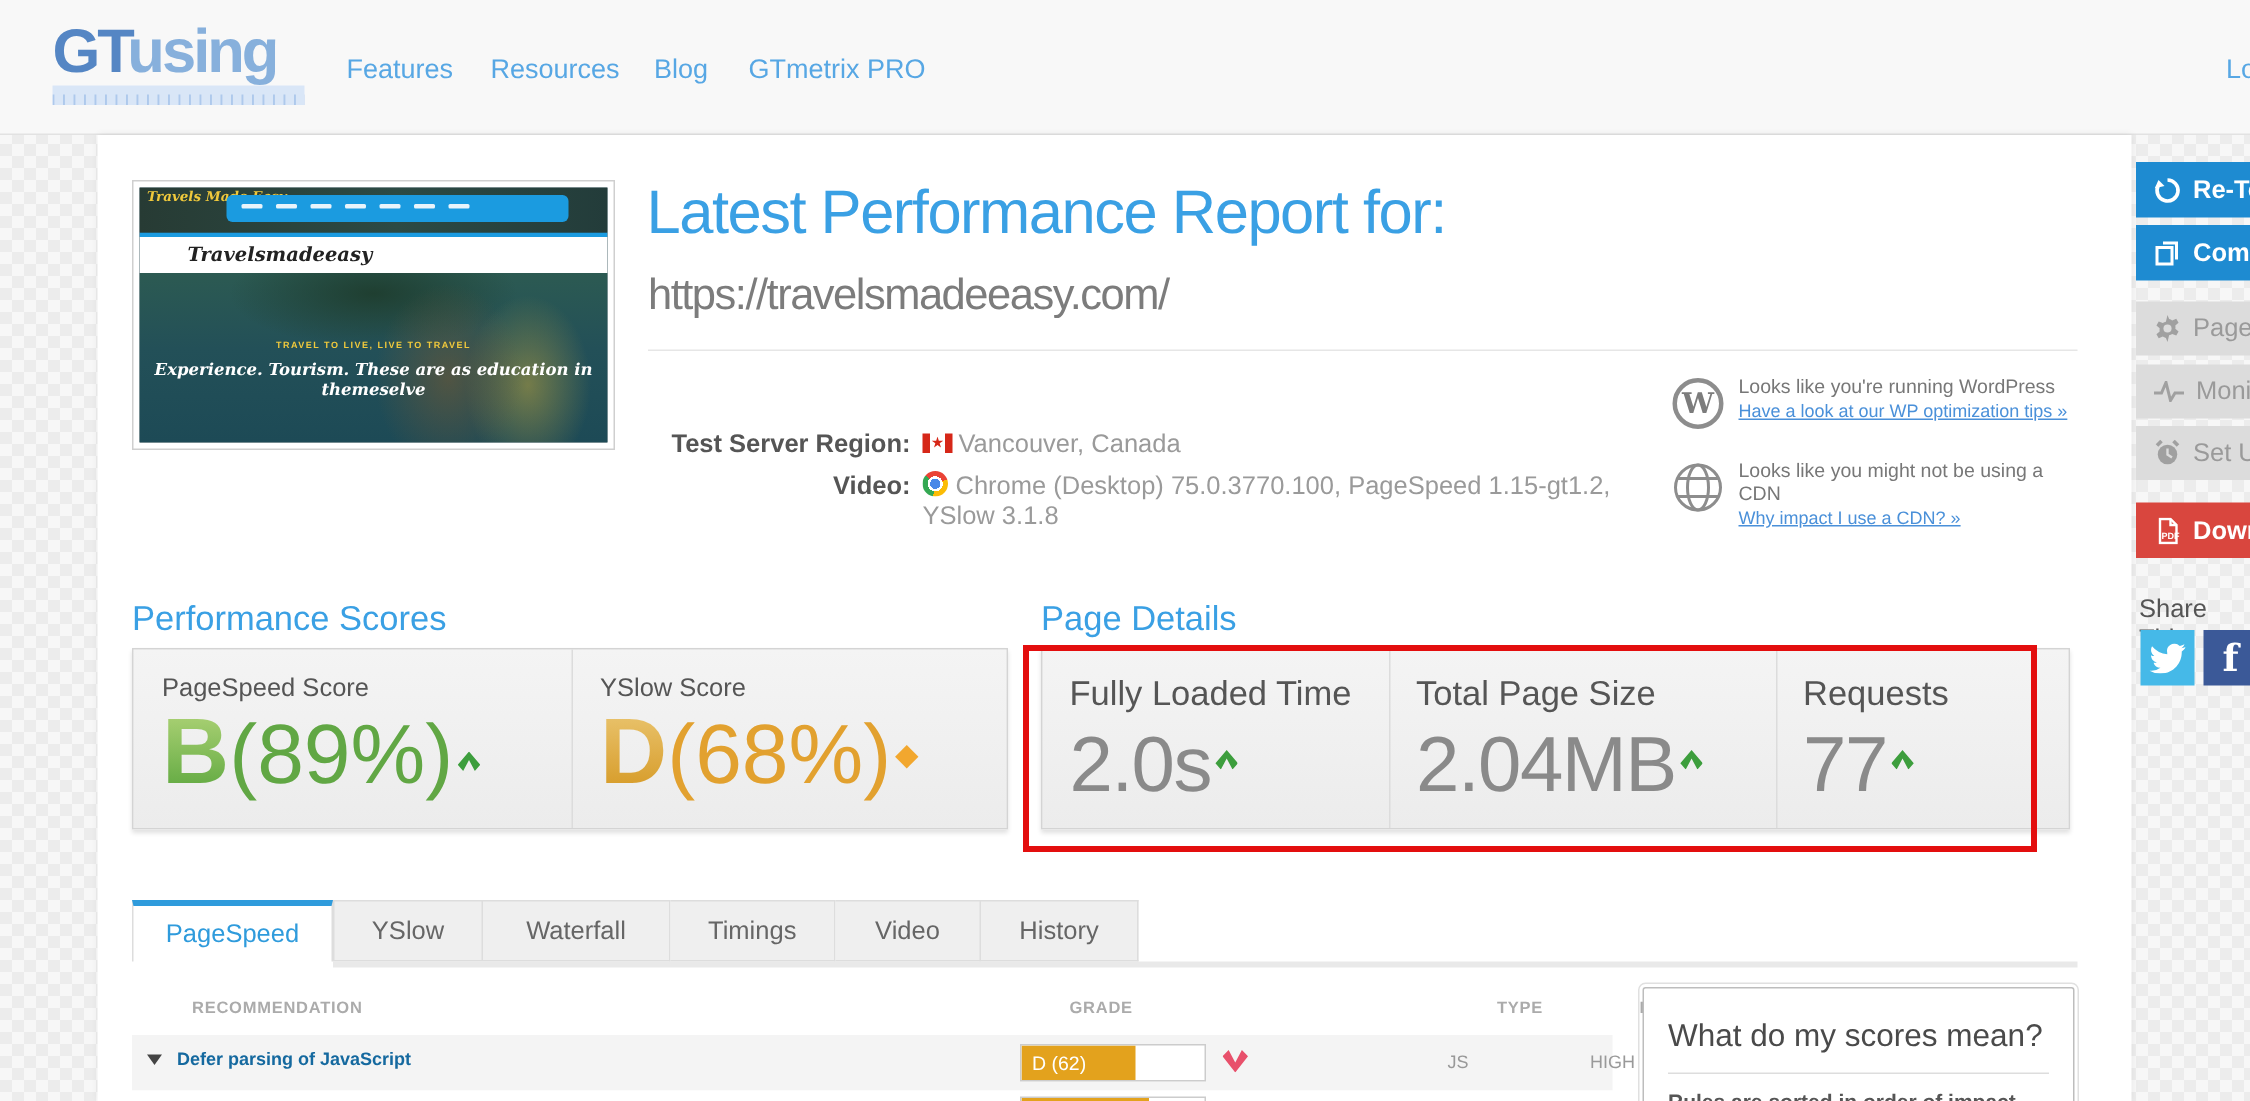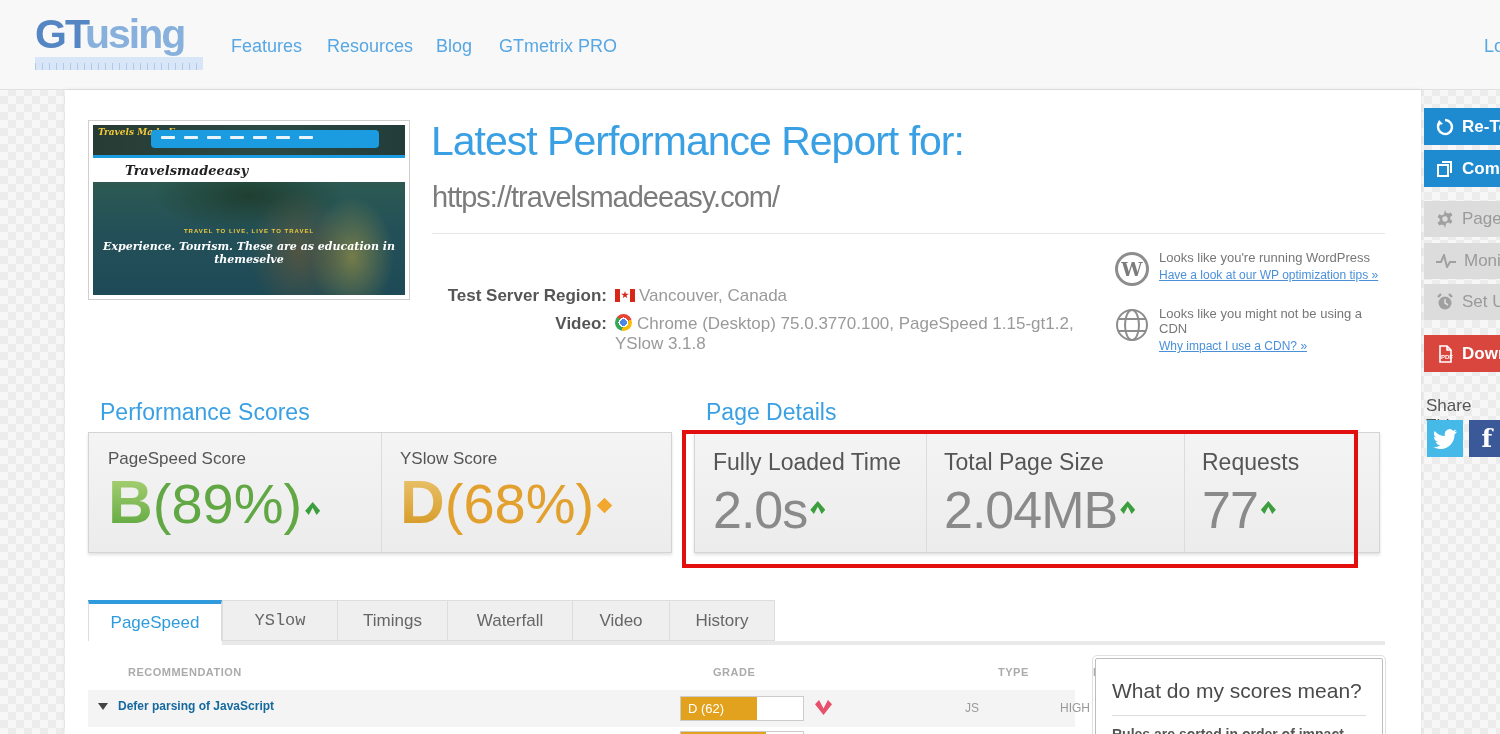--- a/index.html
+++ b/index.html
@@ -71,21 +71,21 @@
      display:flex; align-items:center; gap:8px; padding-left:12px; cursor:pointer; }
   .rb-blue { background:#1e8bd1; } .rb-gray { background:#dcdcdc; color:#9a9a9a; font-weight:normal; height:36px; }
   .rb-red { background:#d9463e; }
   .rb1 { top:108px; } .rb2 { top:150px; } .rb3 { top:201px; } .rb4 { top:243px; } .rb5 { top:284px; } .rb6 { top:335px; }
   .rail-btn svg { flex:none; }
   .share-label { position:absolute; left:1426px; top:396px; font-size:17px; color:#555; }
   .share-btn { position:absolute; top:420px; width:36px; height:37px; cursor:pointer; display:flex; align-items:center; justify-content:center; }
   .share-tw { left:1427px; background:#45b9e8; }
   .share-fb { left:1469px; background:#3b5998; color:#fff; font-family:"DejaVu Serif",serif; font-weight:bold; font-size:25px; }
   
-  .sec-head { position:absolute; font-size:23px; color:#3aa0e4;margin-left:12px; }
+  .sec-head { position:absolute; font-size:23px; color:#3aa0e4; }
   .sh-scores { left:88px; top:399px; } .sh-details { left:694px; top:399px; }
   
   .card { position:absolute; top:432px; height:121px; background:linear-gradient(#f4f4f4,#ececec); border:1px solid #d4d4d4; box-shadow:0 2px 3px rgba(0,0,0,.12); }
   .card-scores { left:88px; width:584px; }
   .card-details { left:694px; width:686px; }
   .vdiv { position:absolute; top:0; bottom:0; width:1px; background:#dcdcdc; }
   .score-col { position:absolute; top:0; }
   .score-label { font-size:17px; color:#555; margin:16px 0 0 0; }
   .score-line { margin-top:2px; white-space:nowrap; }
   .grade-letter { font-size:62px; font-weight:bold; line-height:1; }
@@ -101,21 +101,21 @@
   .pd-value { font-size:52px; color:#8a8a8a; line-height:1; margin-top:8px; white-space:nowrap; letter-spacing:-1px; }
   .pd-value .caret-up { vertical-align:14px; }
   
   .red-box { position:absolute; left:682px; top:430px; width:676px; height:138px; border:4px solid #e30e0e; z-index:5; pointer-events:none; }
   
   .tabs { position:absolute; left:88px; top:600px; display:flex; height:41px; }
   .tab { height:41px; display:flex; align-items:center; justify-content:center; font-size:17px; color:#666;
      background:#efefef; border:1px solid #ddd; border-left:none; cursor:pointer; }
   .tab:nth-child(2){ border-left:1px solid #ddd; }
   .tab-active { background:#fff; color:#2f9bdc; border-top:4px solid #2f9bdc; border-bottom:none; border-left:1px solid #ddd; font-weight:normal; }
-  .tw1{width:134px;} .tw2{width:116px;font-family:Liberation Mono, monospace;} .tw3{width:125px;} .tw4{width:110px;} .tw5{width:97px;} .tw6{width:105px;}
+  .tw1{width:134px;} .tw2{width:100px;} .tw3{width:125px;} .tw4{width:110px;} .tw5{width:97px;} .tw6{width:105px;}
   .tabs-shadow { position:absolute; left:222px; top:641px; width:1163px; height:4px; background:#e9e9e9; }
   
   .th { position:absolute; top:666px; font-size:11px; font-weight:bold; color:#ababab; letter-spacing:.5px;padding-left:33px; }
   .th-rec{left:95px;} .th-grade{left:680px;} .th-type{left:965px;} .th-pri{left:1060px;}
   .rec-row { position:absolute; left:88px; top:690px; width:987px; height:37px; background:#f4f4f4; }
   .rec-tri { position:absolute; left:10px; top:13px; width:0; height:0; border-left:5px solid transparent; border-right:5px solid transparent; border-top:7px solid #444; }
   .rec-name { position:absolute; left:30px; top:9px; font-size:12px; font-weight:bold; color:#15699f; cursor:pointer; }
   .grade-bar { position:absolute; left:592px; top:6px; width:124px; height:25px; border:1px solid #ccc; background:#fff; overflow:hidden; }
   .grade-fill { height:100%; background:#e3a21d; color:#fff; font-size:13px; line-height:23px; padding-left:7px; white-space:nowrap; }
   .chev-down { position:absolute; left:727px; top:10px; width:17px; height:15px; background:#e8506b;
@@ -305,22 +305,22 @@
       <div class="pd-label">Requests</div>
       <div class="pd-value"><span>77</span><span class="caret-up"></span></div>
     </div>
   </div>
 
   <div class="red-box"></div>
 
   <div class="tabs">
     <div class="tab tab-active tw1">PageSpeed</div>
     <div class="tab tw2">YSlow</div>
+    <div class="tab tw3">Waterfall</div>
     <div class="tab tw4">Timings</div>
-    <div class="tab tw3">Waterfall</div>
     <div class="tab tw5">Video</div>
     <div class="tab tw6">History</div>
   </div>
   <div class="tabs-shadow"></div>
 
   <div class="th th-rec">RECOMMENDATION</div>
   <div class="th th-grade">GRADE</div>
   <div class="th th-type">TYPE</div>
   <div class="th th-pri">PRIORITY</div>
 

